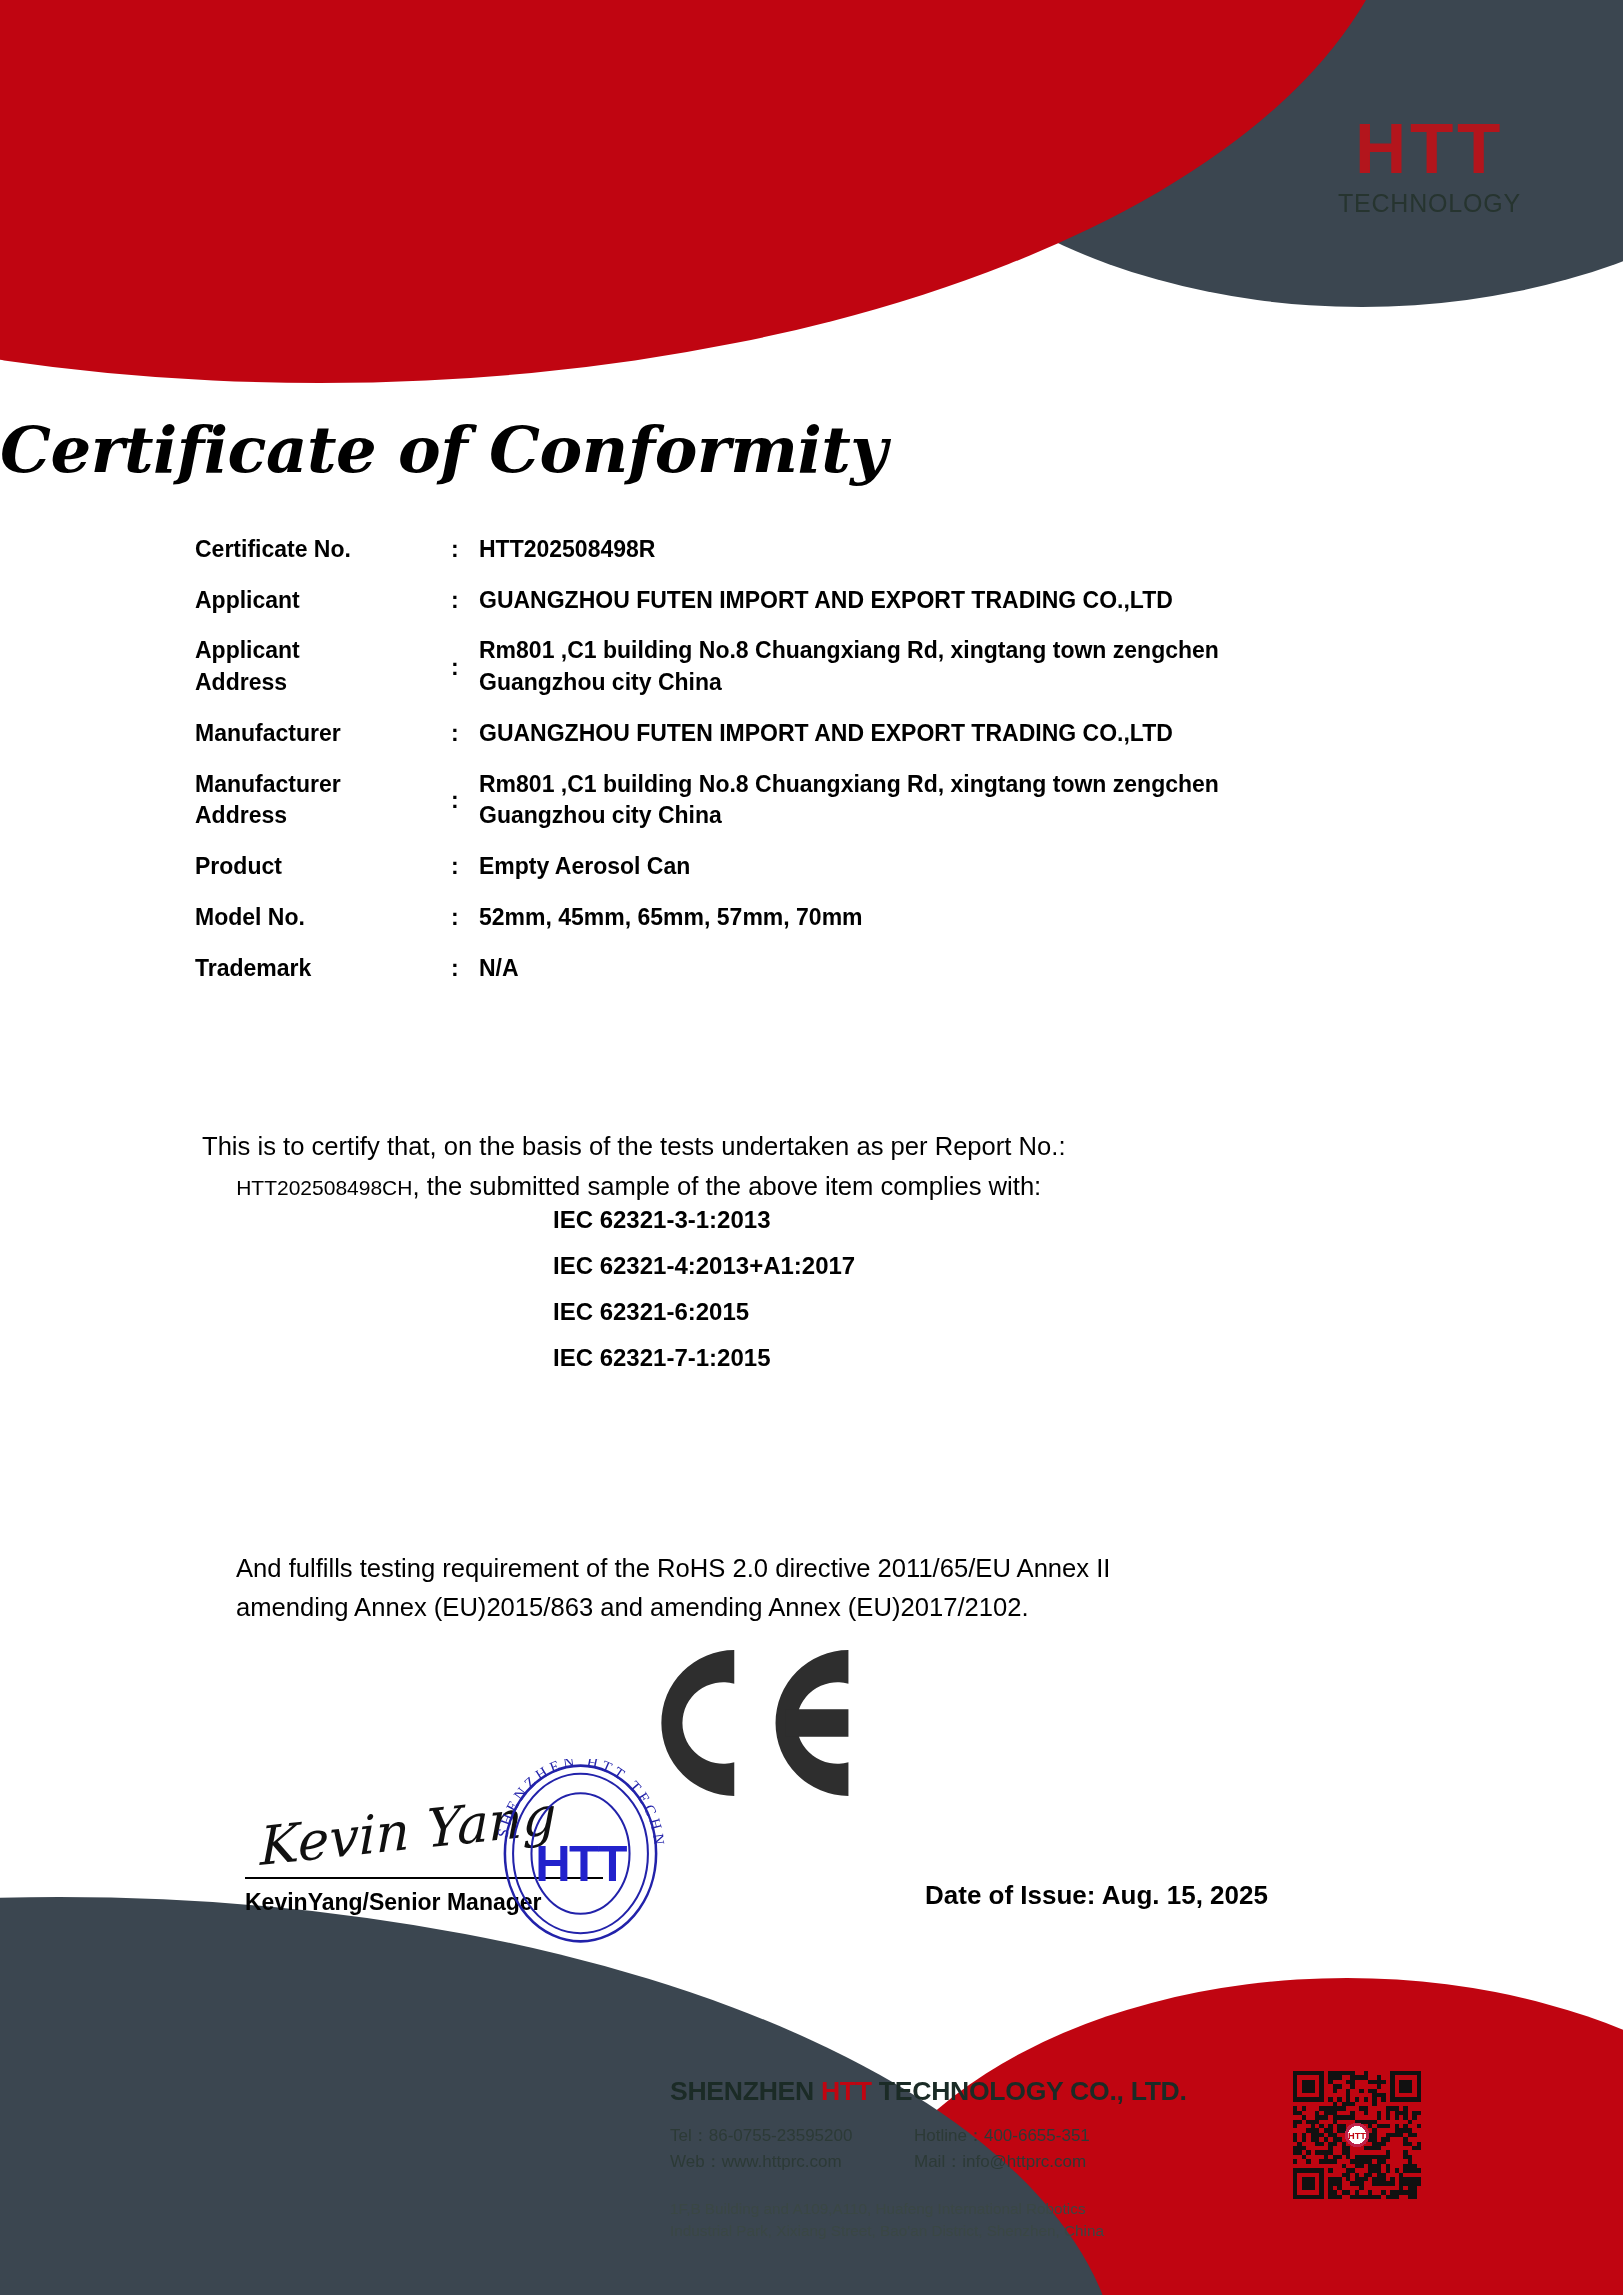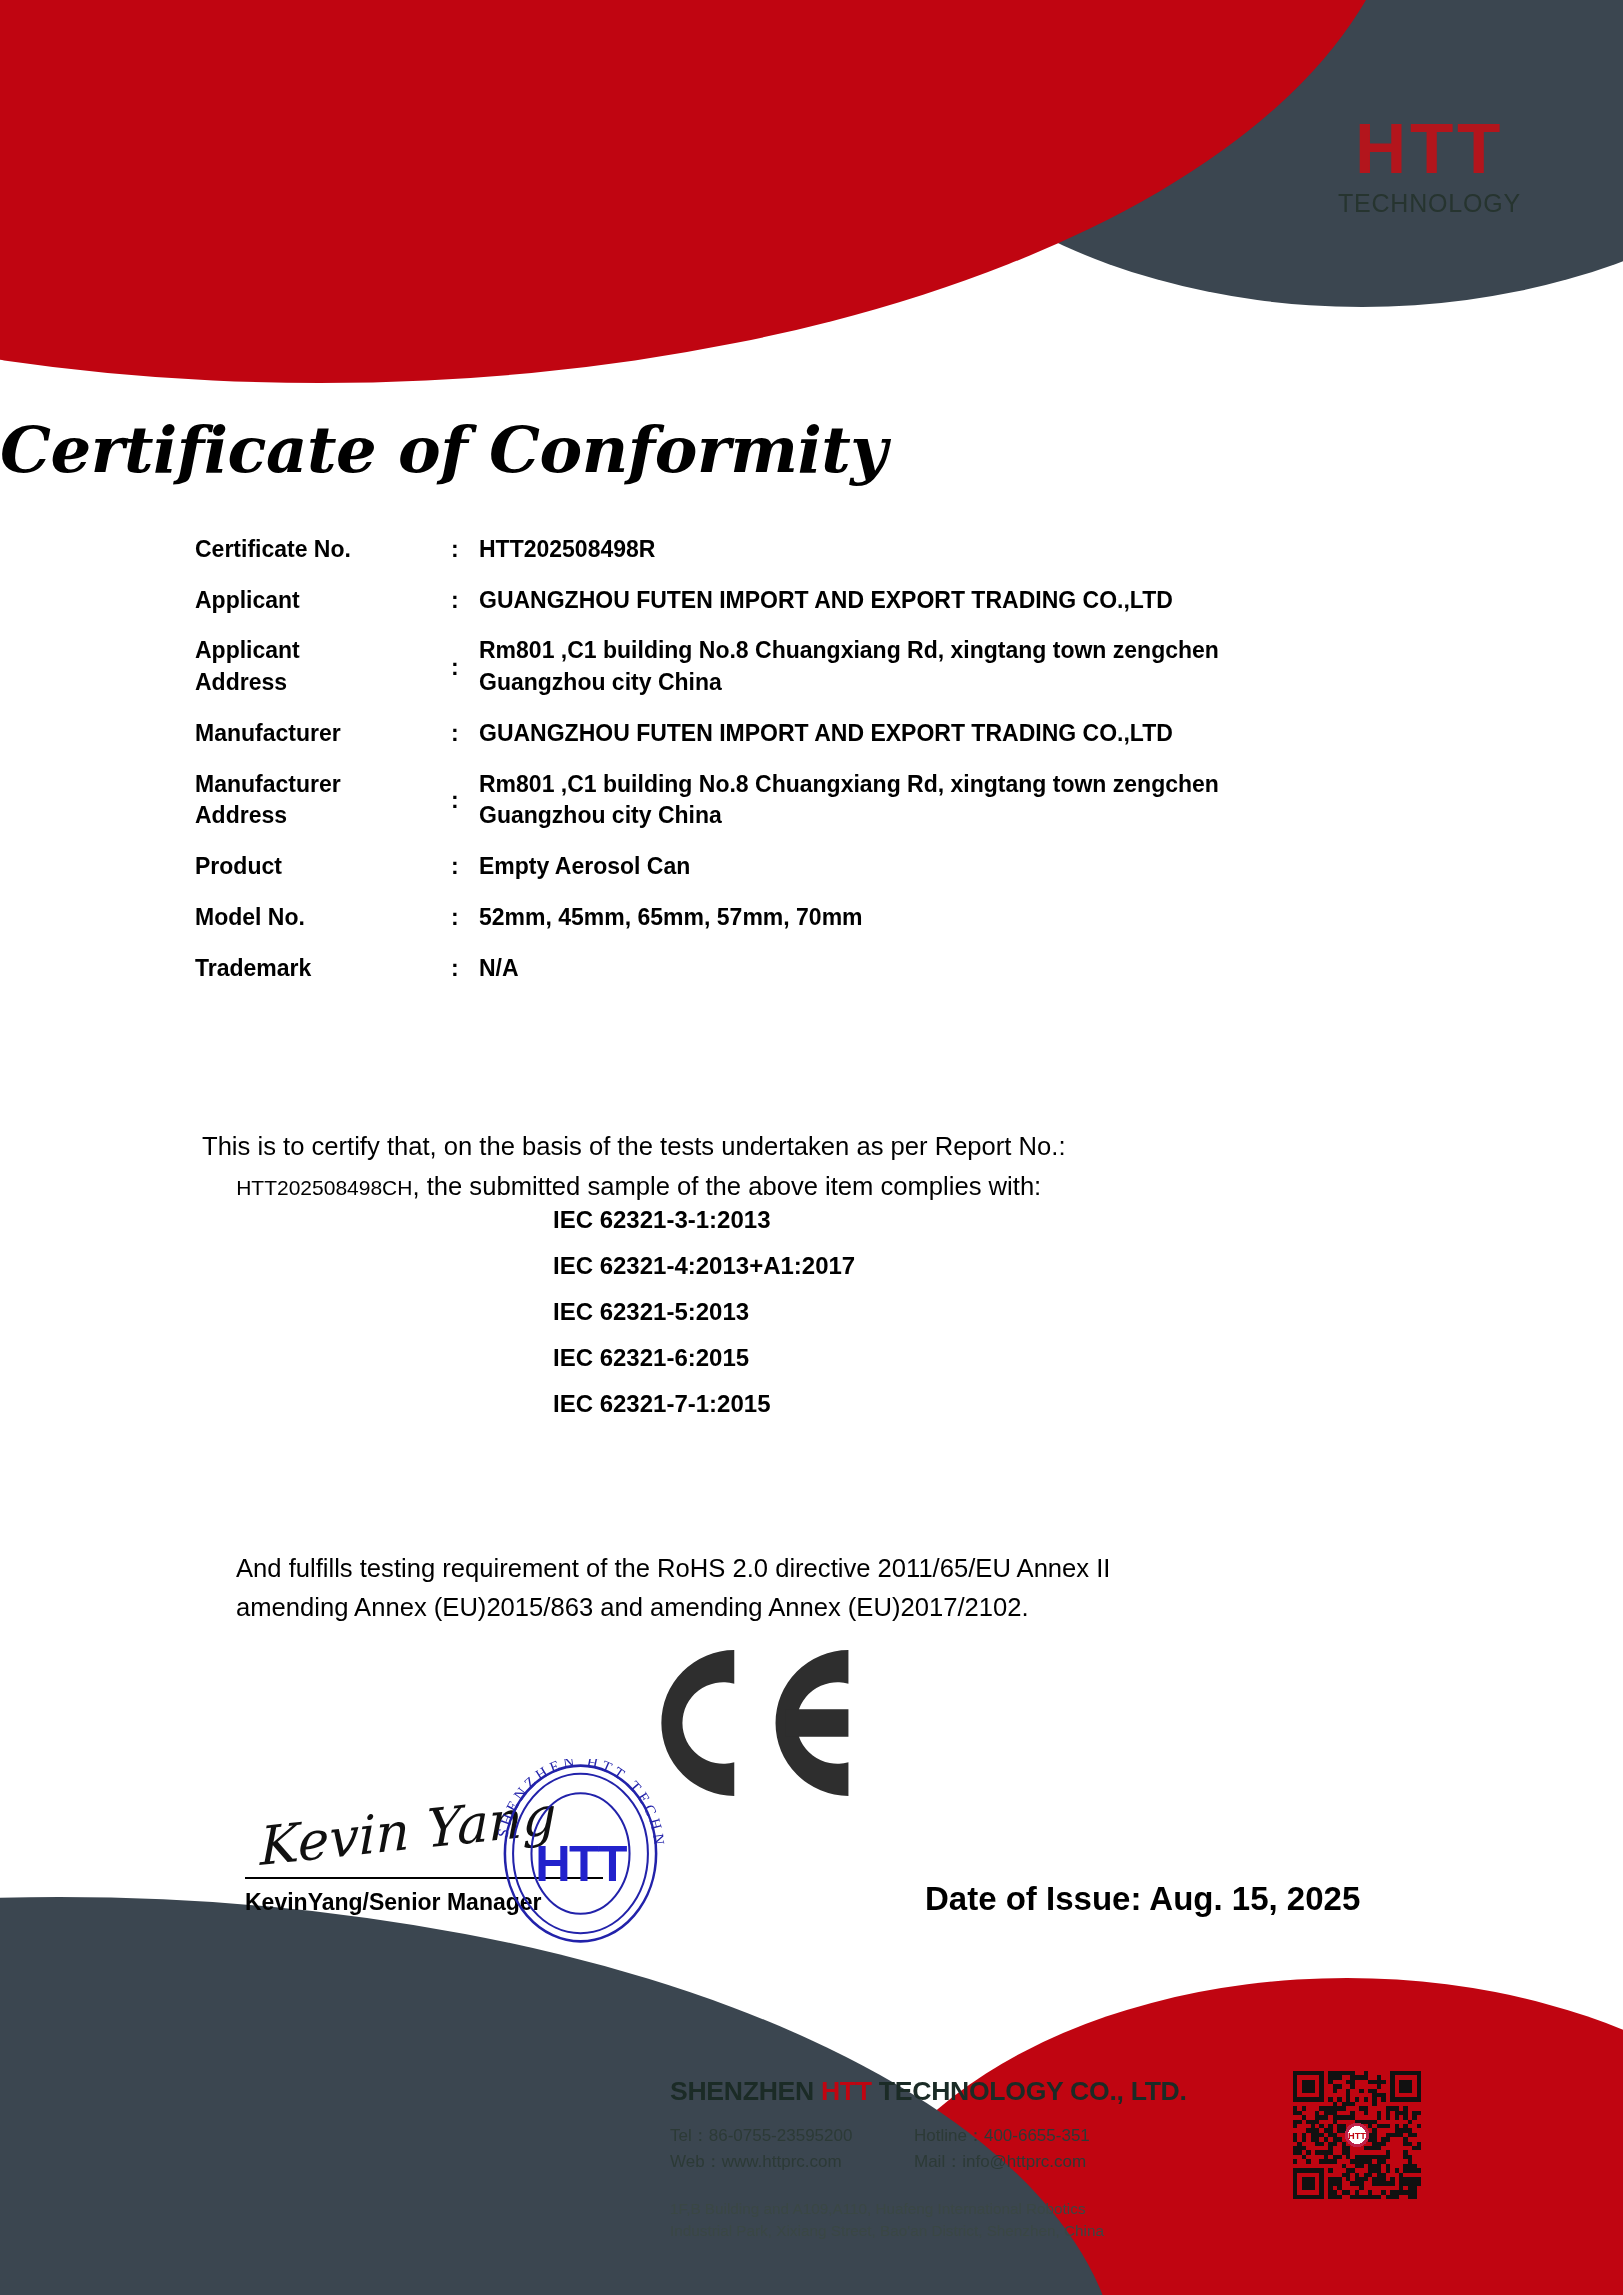--- a/index.html
+++ b/index.html
@@ -219,21 +219,21 @@
     position: absolute;
     left: 486px; top: 1759px;
     width: 189px; height: 189px;
     z-index: 7;
   }
 
   
   #issue-date {
     position: absolute;
     left: 925px; top: 1880px;
-    font-size: 33px;
+    font-size: 26px;
     font-weight: bold;
     color: #000;
     white-space: nowrap;
   }
 
   
   #footer {
     position: absolute;
     left: 670px; top: 2076px;
     width: 573px;
@@ -340,21 +340,20 @@
   <div id="certify-block">
     <div id="certify-line1">This is to certify that, on the basis of the tests undertaken as per Report No.:</div>
     <div id="certify-line2">
       <span class="report-no">HTT202508498CH</span><span>, the submitted sample of the above item complies with:</span>
     </div>
   </div>
 
   <div id="standards-list">
       <div class="std-item">IEC 62321-3-1:2013</div>
       <div class="std-item">IEC 62321-4:2013+A1:2017</div>
-      <div class="std-item">IEC 62321-5:2013</div>
       <div class="std-item">IEC 62321-6:2015</div>
       <div class="std-item">IEC 62321-7-1:2015</div>
     </div>
 
   <div id="rohs-block">
     <div>And fulfills testing requirement of the RoHS 2.0 directive 2011/65/EU Annex II</div>
     <div>amending Annex (EU)2015/863 and amending Annex (EU)2017/2102.</div>
   </div>
 
   <div id="ce-mark">

